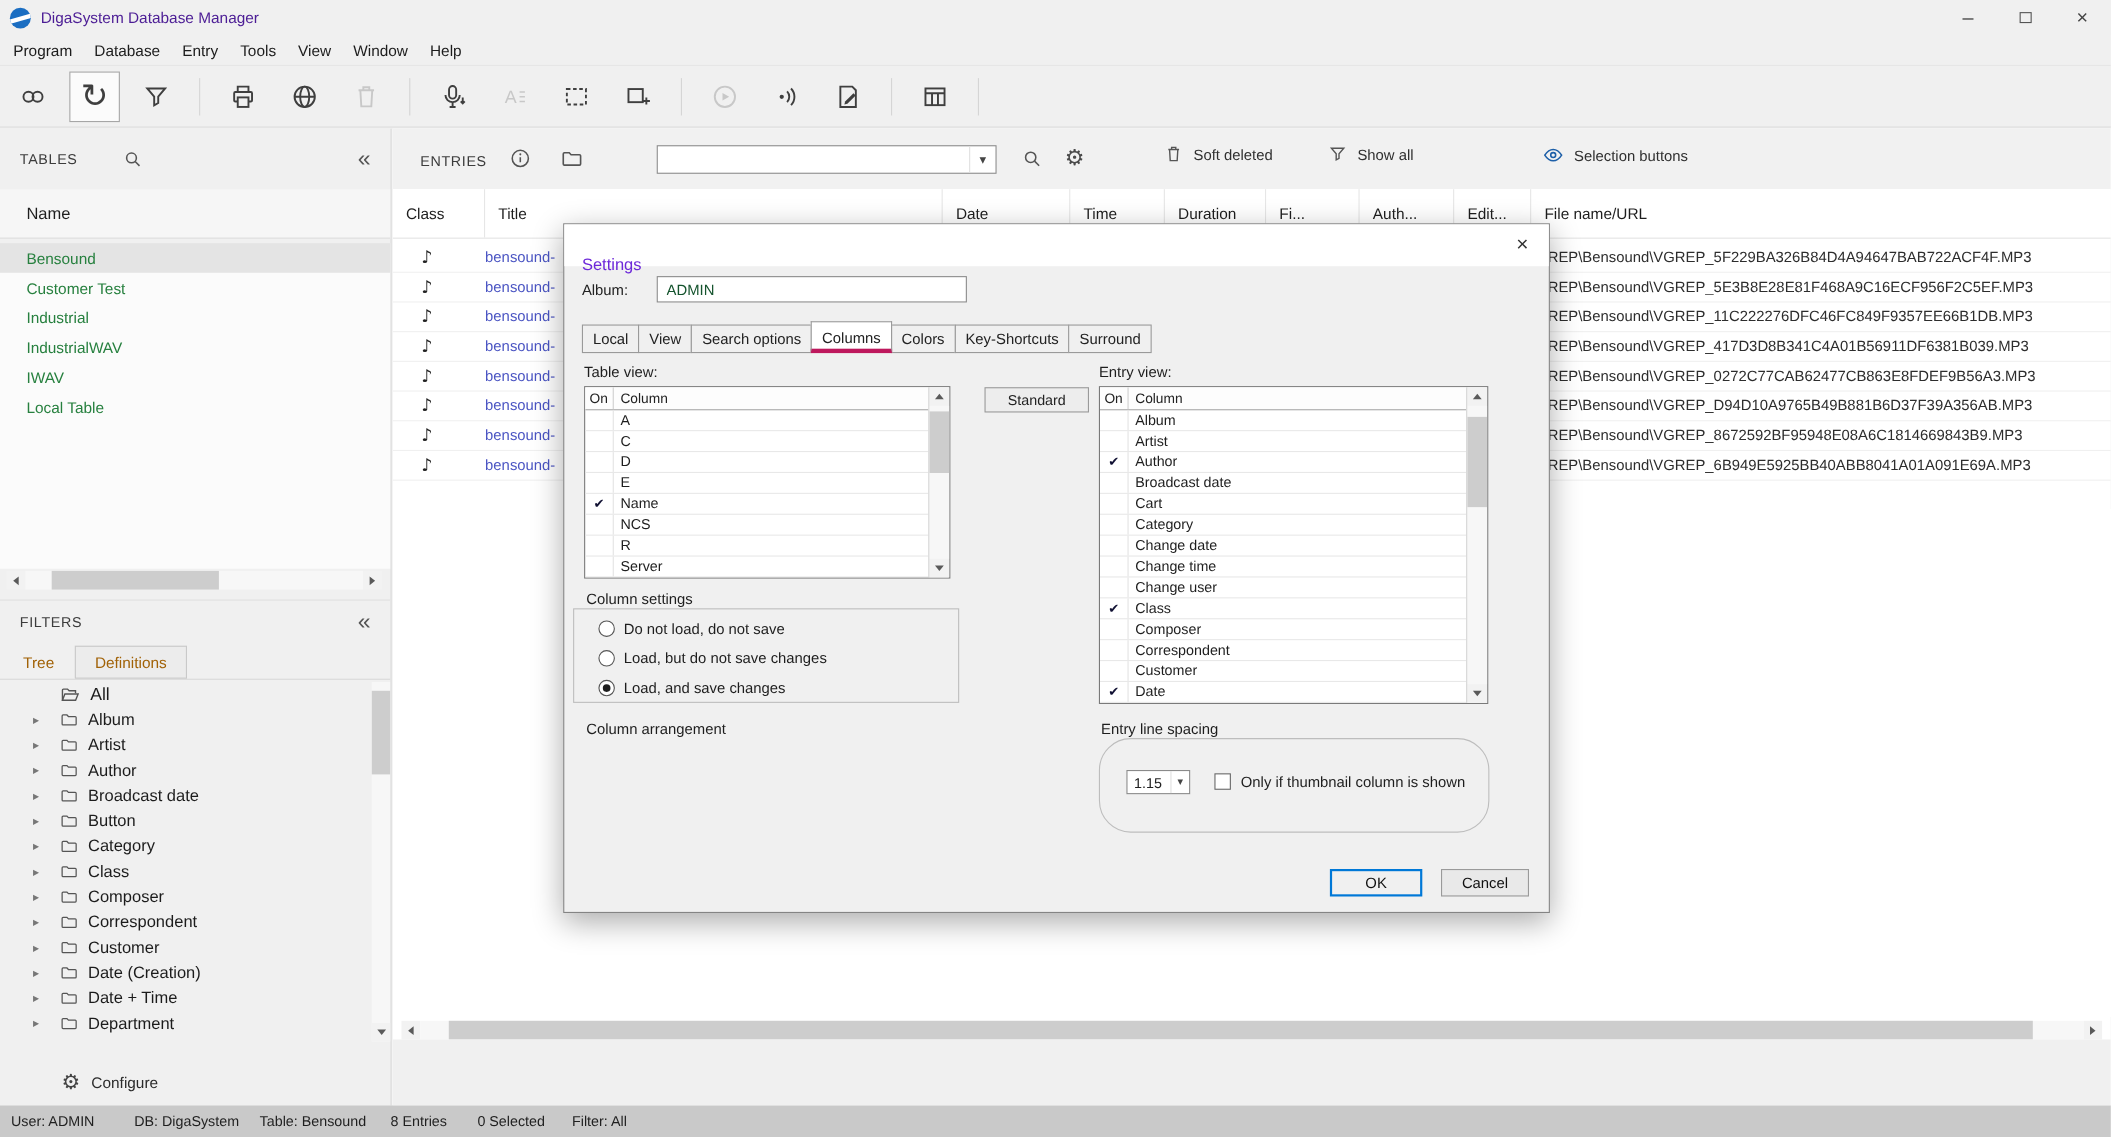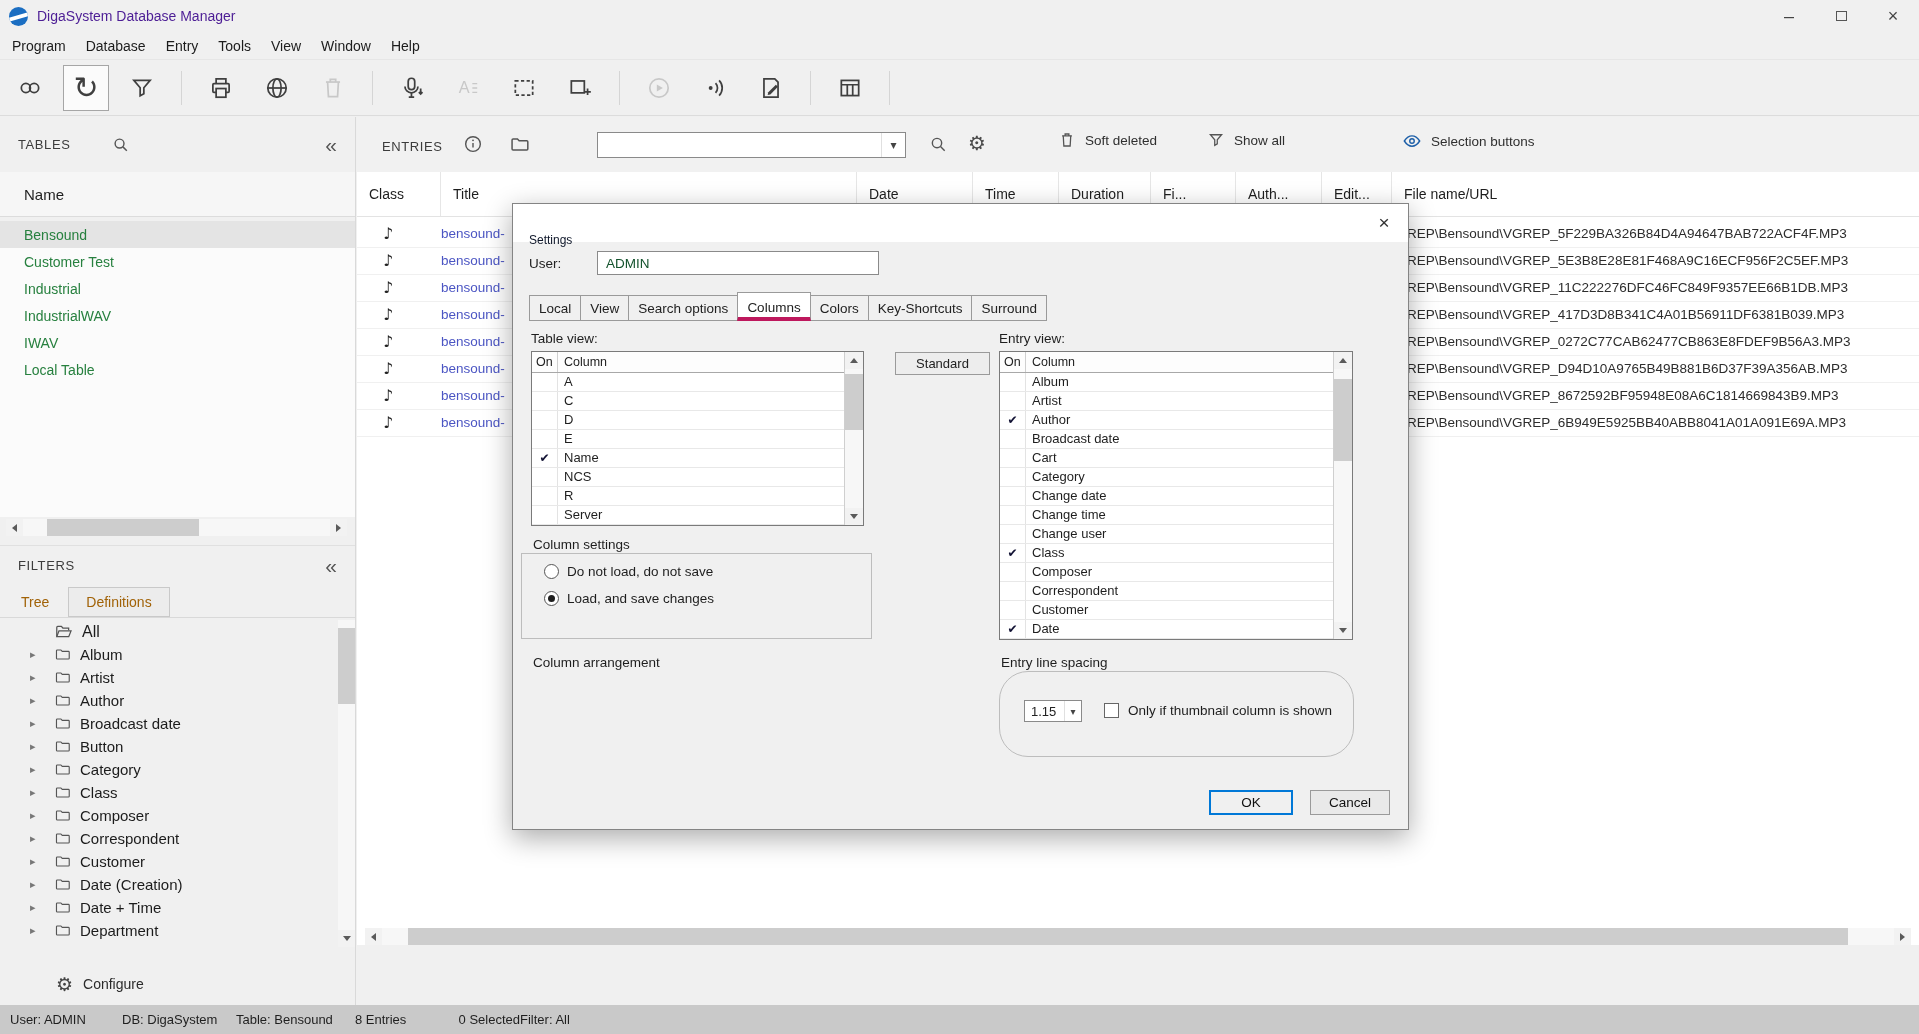--- a/index.html
+++ b/index.html
@@ -103,26 +103,26 @@
   .entry-row { position:relative; height:27px; border-bottom:1px solid #f0f0f0; }
   .note { position:absolute; left:26px; top:3px; font-size:16px; color:#222; font-family:"DejaVu Sans",sans-serif; }
   .cell-title { position:absolute; left:84px; top:5px; width:420px; overflow:hidden; white-space:nowrap; font-size:13.5px; color:var(--link,#4b55c3); }
   .cell-file { position:absolute; left:1050px; top:5px; right:8px; overflow:hidden; white-space:nowrap; font-size:13.5px; color:#2d2d2d; }
   .entries-hscroll { position:absolute; top:811px; left:8px; right:8px; }
   .entries-bottom { position:absolute; top:828px; left:0; right:0; bottom:0; background:#f0f0f0; }
 
   
   .statusbar { position:absolute; left:0; right:0; bottom:0; height:29px; background:#c9c9c9; display:flex; align-items:center; padding-left:10px; font-size:13px; color:#1f1f1f; }
   .st { display:inline-block; overflow:hidden; white-space:nowrap; }
-  .st1{width:112px;} .st2{width:114px;} .st3{width:119px;} .st4{width:79px;} .st5{width:86px;text-align:right;} .st6{width:200px;}
+  .st1{width:112px;} .st2{width:114px;} .st3{width:119px;} .st4{width:79px;} .st5{width:86px;} .st6{width:200px;}
 
   
   .dialog { position:absolute; left:512px; top:203px; width:897px; height:627px; background:#f0f0f0; border:1px solid #848484; box-shadow:0 8px 26px rgba(0,0,0,.33); z-index:10; }
   .dlg-titlebar { position:absolute; top:0; left:0; right:0; height:38px; background:#fff; display:flex; align-items:center; }
-  .dlg-title { margin-left:16px; font-size:12px; color:#0f172a;margin-top:34px; }
+  .dlg-title { margin-left:16px; font-size:15px; color:#6d28d9;margin-top:34px; }
   .dlg-close { margin-left:auto; width:48px; height:100%; display:flex; align-items:center; justify-content:center; font-size:19px; color:#333; }
   .user-label { position:absolute; left:16px; top:52px; font-size:13.5px; }
   .user-field { position:absolute; left:84px; top:47px; width:282px; height:24px; background:#fff; border:1px solid #8a8a8a; font-size:13.5px; padding:0 8px; color:#14532d; font-family:inherit; }
   .dlg-tabs { position:absolute; left:16px; top:88px; display:flex; align-items:flex-end; height:29px; }
   .dtab { border:1px solid #9a9a9a; padding:0 9px; height:26px; line-height:25px; background:#f0f0f0; font-size:13.5px; white-space:nowrap; position:relative; }
   .dtab + .dtab { margin-left:-1px; }
   .dtab.on { background:#fff; height:29px; line-height:29px; z-index:2; border-bottom:4px solid #be185d; }
   .sec-label { position:absolute; font-size:13.5px; color:#1e1e1e; }
   .tv-label { left:18px; top:127px; }
   .ev-label { left:486px; top:127px; }
@@ -606,21 +606,21 @@
     <span class="st st6">Filter: All</span>
   </div>
 
   <div class="dialog">
     <div class="dlg-titlebar">
       <span class="dlg-title">Settings</span>
       <span class="dlg-close">
           <span>×</span>
         </span>
     </div>
-    <span class="user-label">User:</span>
+    <span class="user-label">Album:</span>
     <input class="user-field" readonly="" value="ADMIN" style="">
 
     <div class="dlg-tabs">
 
     <div class="dtab">Local</div>
         <div class="dtab">View</div>
         <div class="dtab">Search options</div>
         <div class="dtab on">Columns</div>
         <div class="dtab">Colors</div>
         <div class="dtab">Key-Shortcuts</div>
@@ -781,20 +781,24 @@
     </div>
 
     <span class="sec-label gl1">Column settings</span>
     <div class="groupbox gb1">
 
         <div class="radio-row">
           <span class="radio"></span>
           <span class="radio-label">Do not load, do not save</span>
         </div>
 
+        <div class="radio-row">
+          <span class="radio"></span>
+          <span class="radio-label">Load, but do not save changes</span>
+        </div>
 
         <div class="radio-row">
           <span class="radio on"></span>
           <span class="radio-label">Load, and save changes</span>
         </div>
       </div>
 
     <span class="sec-label gl2">Column arrangement</span>
 
     <span class="sec-label gl3">Entry line spacing</span>

